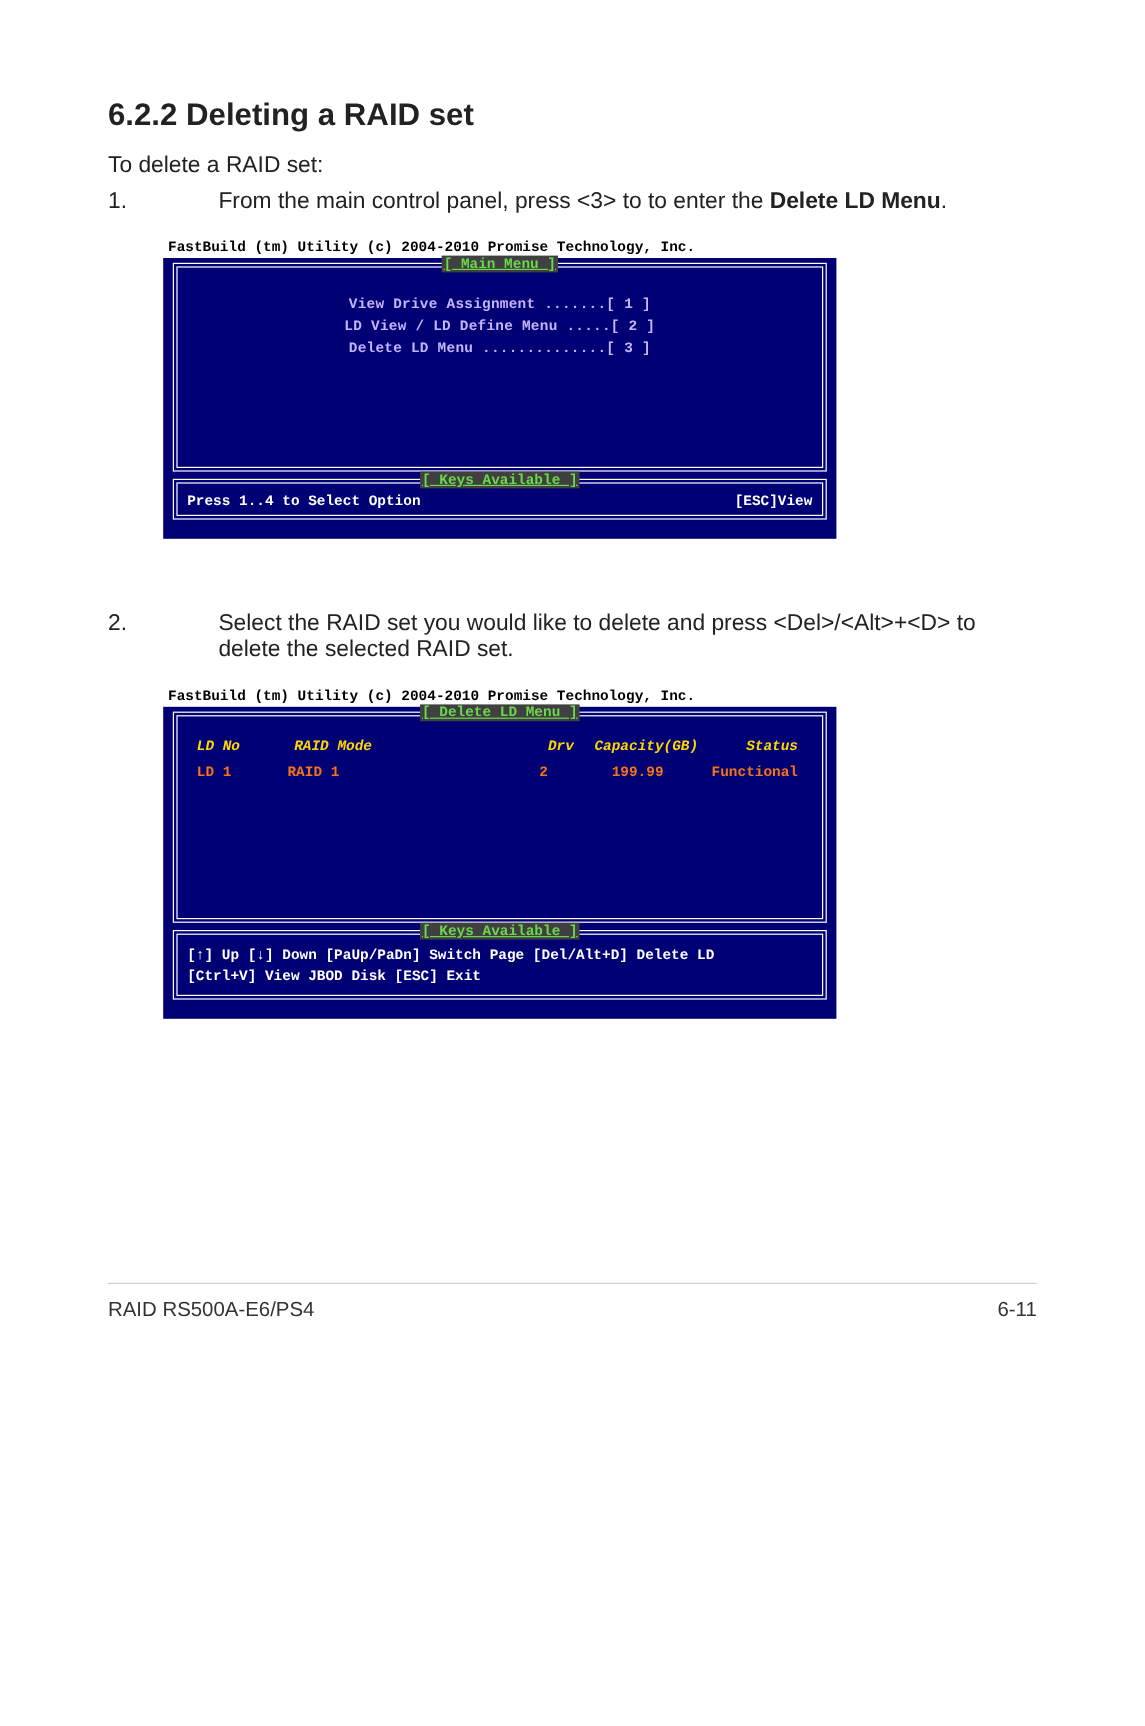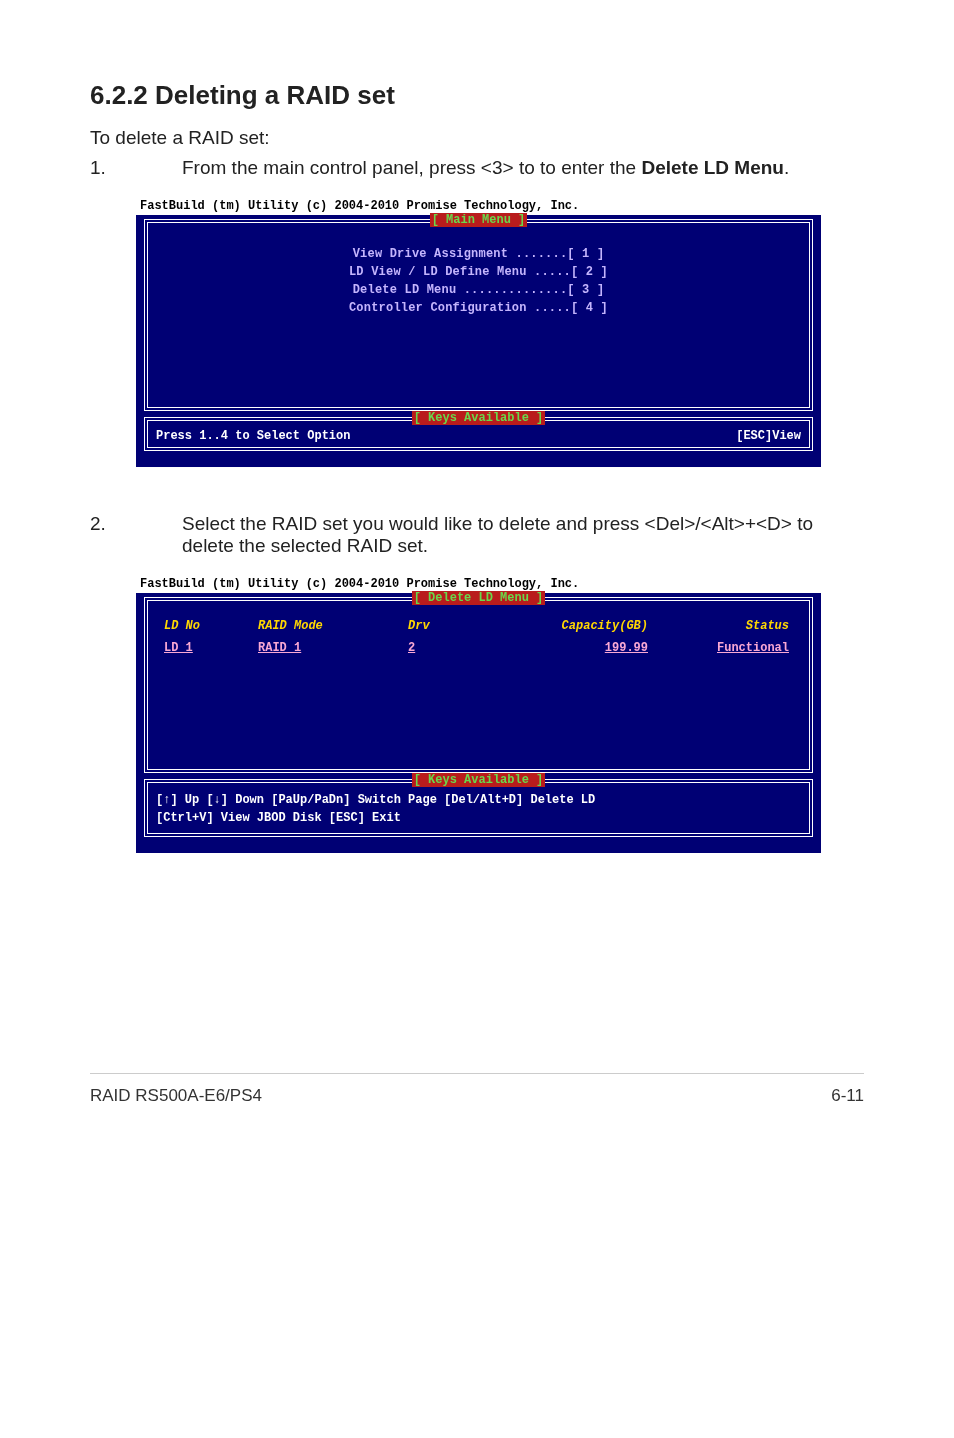--- a/index.html
+++ b/index.html
@@ -4,37 +4,37 @@
 <style>
   * { margin: 0; padding: 0; box-sizing: border-box; }
   body { background: #fff; font-family: Arial, Helvetica, sans-serif; color: #222; width: 954px; margin: 0 auto; padding: 80px 90px 30px 90px; }
   h2 { font-size: 26px; font-weight: bold; margin-bottom: 16px; }
   .intro { font-size: 19px; margin-bottom: 8px; }
   ol.steps { list-style: none; padding-left: 0; }
   ol.steps > li { display: flex; font-size: 19px; margin-bottom: 20px; }
   ol.steps > li .num { width: 48px; flex-shrink: 0; }
   ol.steps > li .body { flex: 1; margin-left: 44px; }
 
-  .term-wrap { margin-left: 46px; margin-top: 18px; margin-bottom: 46px; width: 685px; }
+  .term-wrap { margin-left: 46px; margin-top: 18px; margin-bottom: 60px; width: 561px; }
   .term-header { font-family: "Courier New", monospace; font-size: 12px; font-weight: bold; color: #000; margin-bottom: 2px; padding-left: 4px; }
   .term { background: #000074; color: #fff; font-family: "Courier New", monospace; font-size: 12px; font-weight: bold; padding: 4px 8px 10px 8px; }
   .db-frame { border: 4px double #fff; padding-top: 0; margin-bottom: 6px; }
   .db-title { color: #6ad84c; text-align: center; margin-top: -10px; }
-  .db-title span { background: #b91c1c; padding: 0 2px; }
+  .db-title span { background: #404040; padding: 0 2px; text-decoration: underline; }
   .menu-lines { padding: 18px 0 90px 0; }
   .menu-lines div { color: #c4b5fd; text-align: center; padding: 2px 0; letter-spacing: 0.2px; }
   .footer-text { display: flex; justify-content: space-between; padding: 4px 8px 4px 8px; color: #fff; gap: 16px; }
   .footer-text span { }
 
   .tbl-area { padding: 10px 10px 110px 10px; }
   .tbl-head { display: flex; color: #ffd700; padding: 4px 0; font-style: italic; }
-  .tbl-row { display: flex; color: #f9a8d4; padding: 4px 0; text-decoration: underline; }
+  .tbl-row { display: flex; color: #f97316; padding: 4px 0; }
   .col-ld   { width: 100px; padding-left: 6px; }
   .col-raid { width: 150px; }
-  .col-drv  { width: 120px; text-align: left; }
+  .col-drv  { width: 120px; text-align: right; }
   .col-cap  { width: 160px; text-align: right; padding-right: 40px; }
   .col-stat { flex:1; text-align: right; padding-right: 10px; }
 
   .keys-lines { color: #fff; padding: 4px 8px 6px 8px; line-height: 1.5; }
 
   .page-footer { border-top: 1px solid #ccc; margin-top: 220px; padding-top: 12px; display: flex; justify-content: space-between; font-size: 17px; color: #333; }
 </style>
 </head>
 <body>
 
@@ -52,21 +52,20 @@
 
 <div class="term-wrap">
   <div class="term-header">FastBuild (tm) Utility (c) 2004-2010 Promise Technology, Inc.</div>
   <div class="term">
     <div class="db-frame">
       <div class="db-title"><span>[ Main Menu ]</span></div>
       <div class="menu-lines">
         <div>View Drive Assignment .......[ 1 ]</div>
         <div>LD View / LD Define Menu .....[ 2 ]</div>
         <div>Delete LD Menu ..............[ 3 ]</div>
-        <div>Controller Configuration .....[ 4 ]</div>
       </div>
     </div>
     <div class="db-frame">
       <div class="db-title"><span>[ Keys Available ]</span></div>
       <div class="footer-text">
         <span>Press 1..4 to Select Option</span>
         <span>[ESC]View</span>
       </div>
     </div>
   </div>

